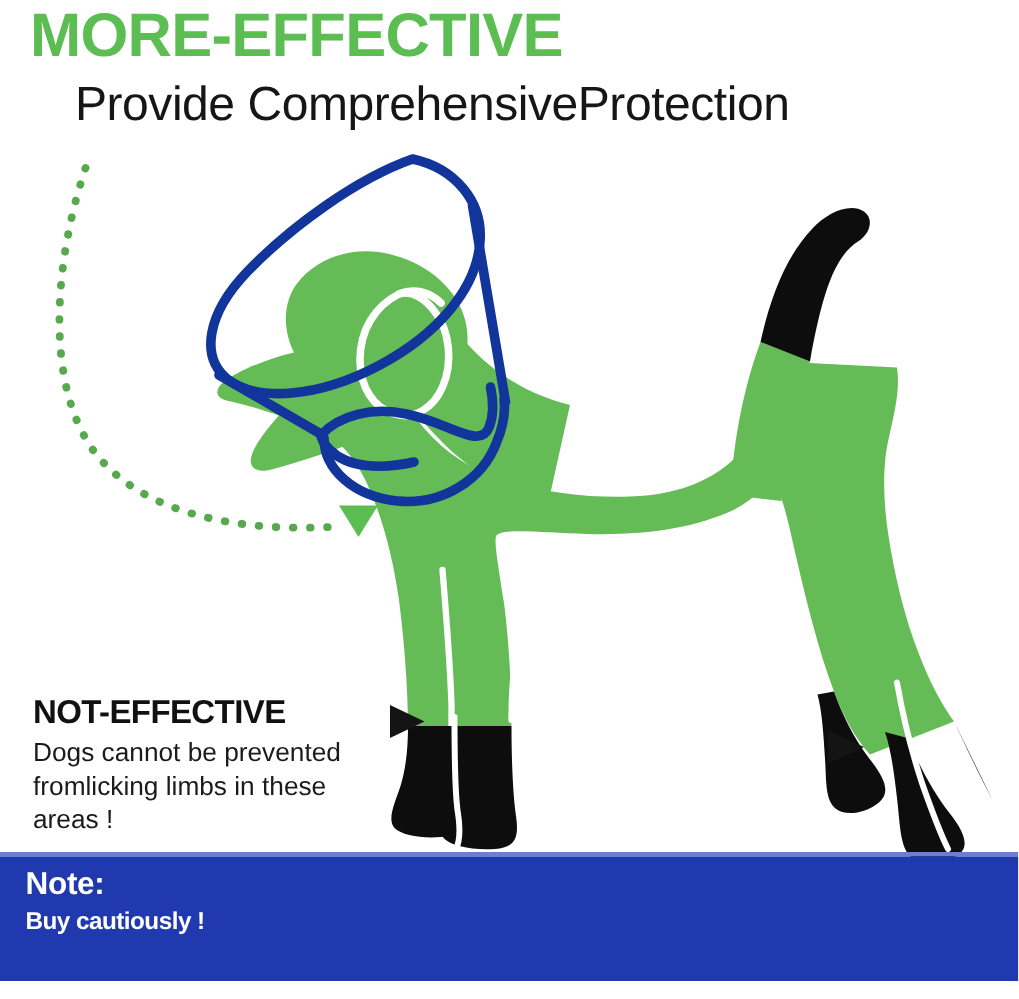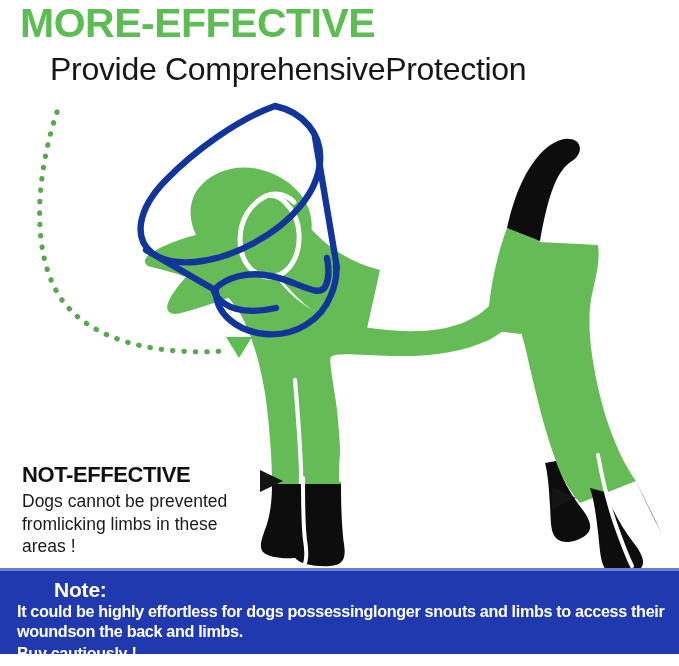--- a/index.html
+++ b/index.html
@@ -95,21 +95,20 @@
     background: #2139AF;
     color: #ffffff;
     box-sizing: border-box;
     padding: 7px 12px 0 17px;
   }
   #note-label {
     font-size: 21px;
     font-weight: 700;
     line-height: 1.14;
     letter-spacing: -0.2px;
-    margin-left: 37px;
   }
   #note-body {
     font-size: 16.2px;
     font-weight: 700;
     line-height: 1.21;
     letter-spacing: -0.35px;
     width: 660px;
   }
   #note-cta {
     font-size: 16.2px;
@@ -266,17 +265,16 @@
   </svg>
 
   <div id="not-effective-block">
     <div id="not-effective-title">NOT-EFFECTIVE</div>
     <div id="not-effective-body">Dogs cannot be prevented fromlicking limbs in these areas !</div>
   </div>
 
   <div id="note-divider"></div>
   <div id="note-panel">
     <div id="note-label">Note:</div>
-    <div id="note-body">It could be highly effortless for dogs possessinglonger snouts and limbs to access their woundson the back and limbs.</div>
     <div id="note-cta">Buy cautiously !</div>
   </div>
 
 </div>
 
 </body></html>

